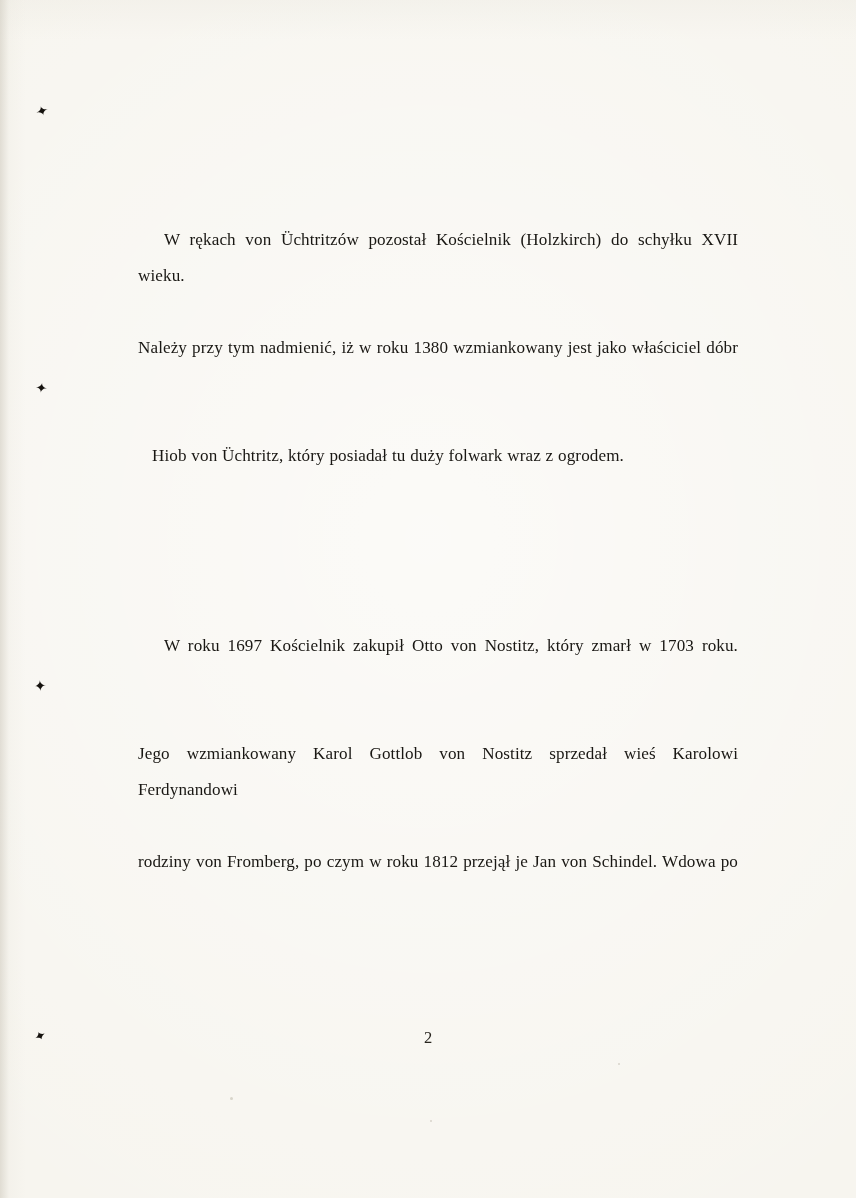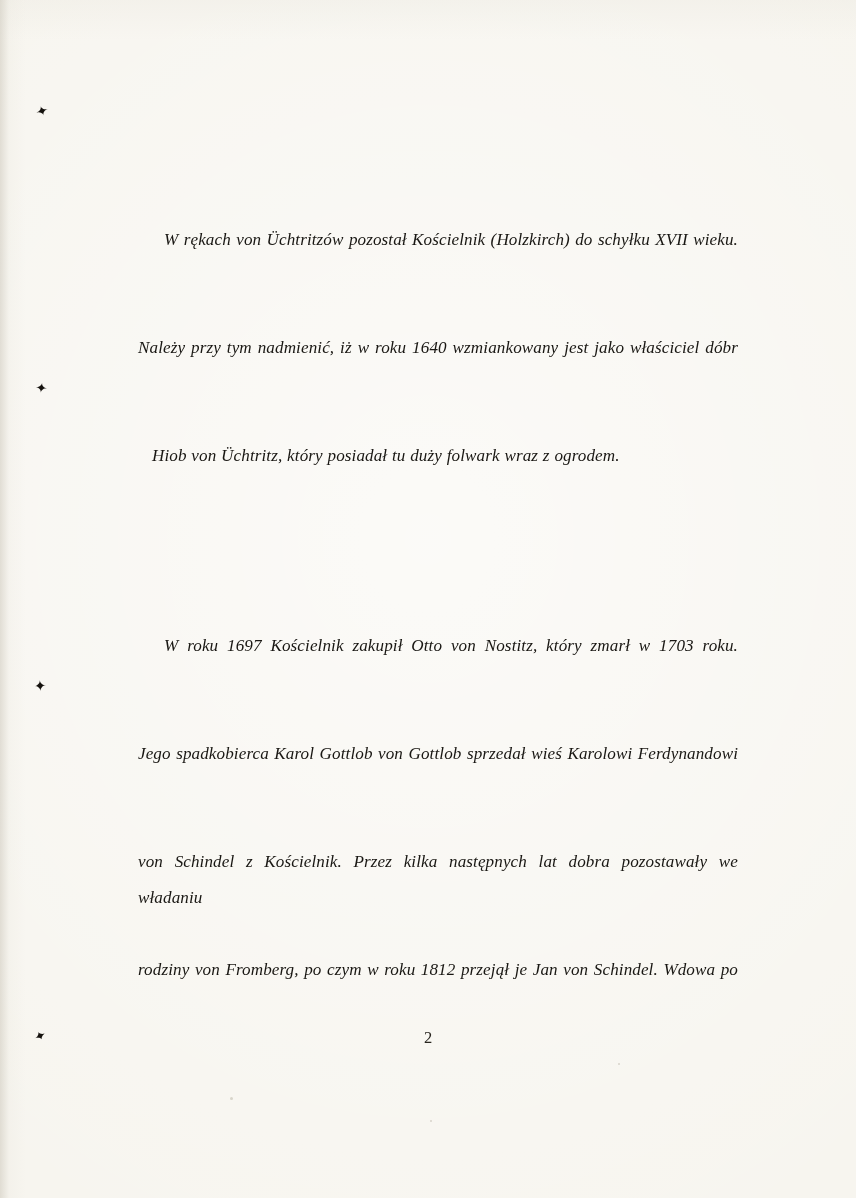--- a/index.html
+++ b/index.html
@@ -51,21 +51,20 @@
     word-spacing: 0.4px;
   }
   p.para:last-of-type { margin-bottom: 0; }
 
   
   .ln {
     display: block;
     text-align: justify;
     text-align-last: justify;
     height: 36px;
-    font-style: italic;
   }
   .ln.last {
     text-align-last: left;
     margin-left: 14px;
   }
   .ln.indent::before {
     content: "";
     display: inline-block;
     width: 26px;
   }
@@ -118,28 +117,27 @@
 
   <div class="margin-mark m0">✦</div>
   <div class="margin-mark m1">✦</div>
   <div class="margin-mark m2">✦</div>
   <div class="margin-mark m3">✦</div>
 
   <div class="text-block">
 
     <p class="para">
       <span class="ln indent">W rękach von Üchtritzów pozostał Kościelnik (Holzkirch) do schyłku XVII wieku.</span>
-      <span class="ln">Należy przy tym nadmienić, iż w roku 1640 wzmiankowany jest jako właściciel dóbr</span>
+      <span class="ln">Należy przy tym nadmienić, iż w roku 1380 wzmiankowany jest jako właściciel dóbr</span>
       <span class="ln last">Hiob von Üchtritz, który posiadał tu duży folwark wraz z ogrodem.</span>
     </p>
 
     <p class="para">
       <span class="ln indent">W roku 1697 Kościelnik zakupił Otto von Nostitz, który zmarł w 1703 roku.</span>
-      <span class="ln">Jego spadkobierca Karol Gottlob von Gottlob sprzedał wieś Karolowi Ferdynandowi</span>
-      <span class="ln">von Schindel z Kościelnik. Przez kilka następnych lat dobra pozostawały we władaniu</span>
+      <span class="ln">Jego wzmiankowany Karol Gottlob von Nostitz sprzedał wieś Karolowi Ferdynandowi</span>
       <span class="ln">rodziny von Fromberg, po czym w roku 1812 przejął je Jan von Schindel. Wdowa po</span>
       
       
       
       
     </p>
 
   </div>
 
   <div class="page-number">2</div>

